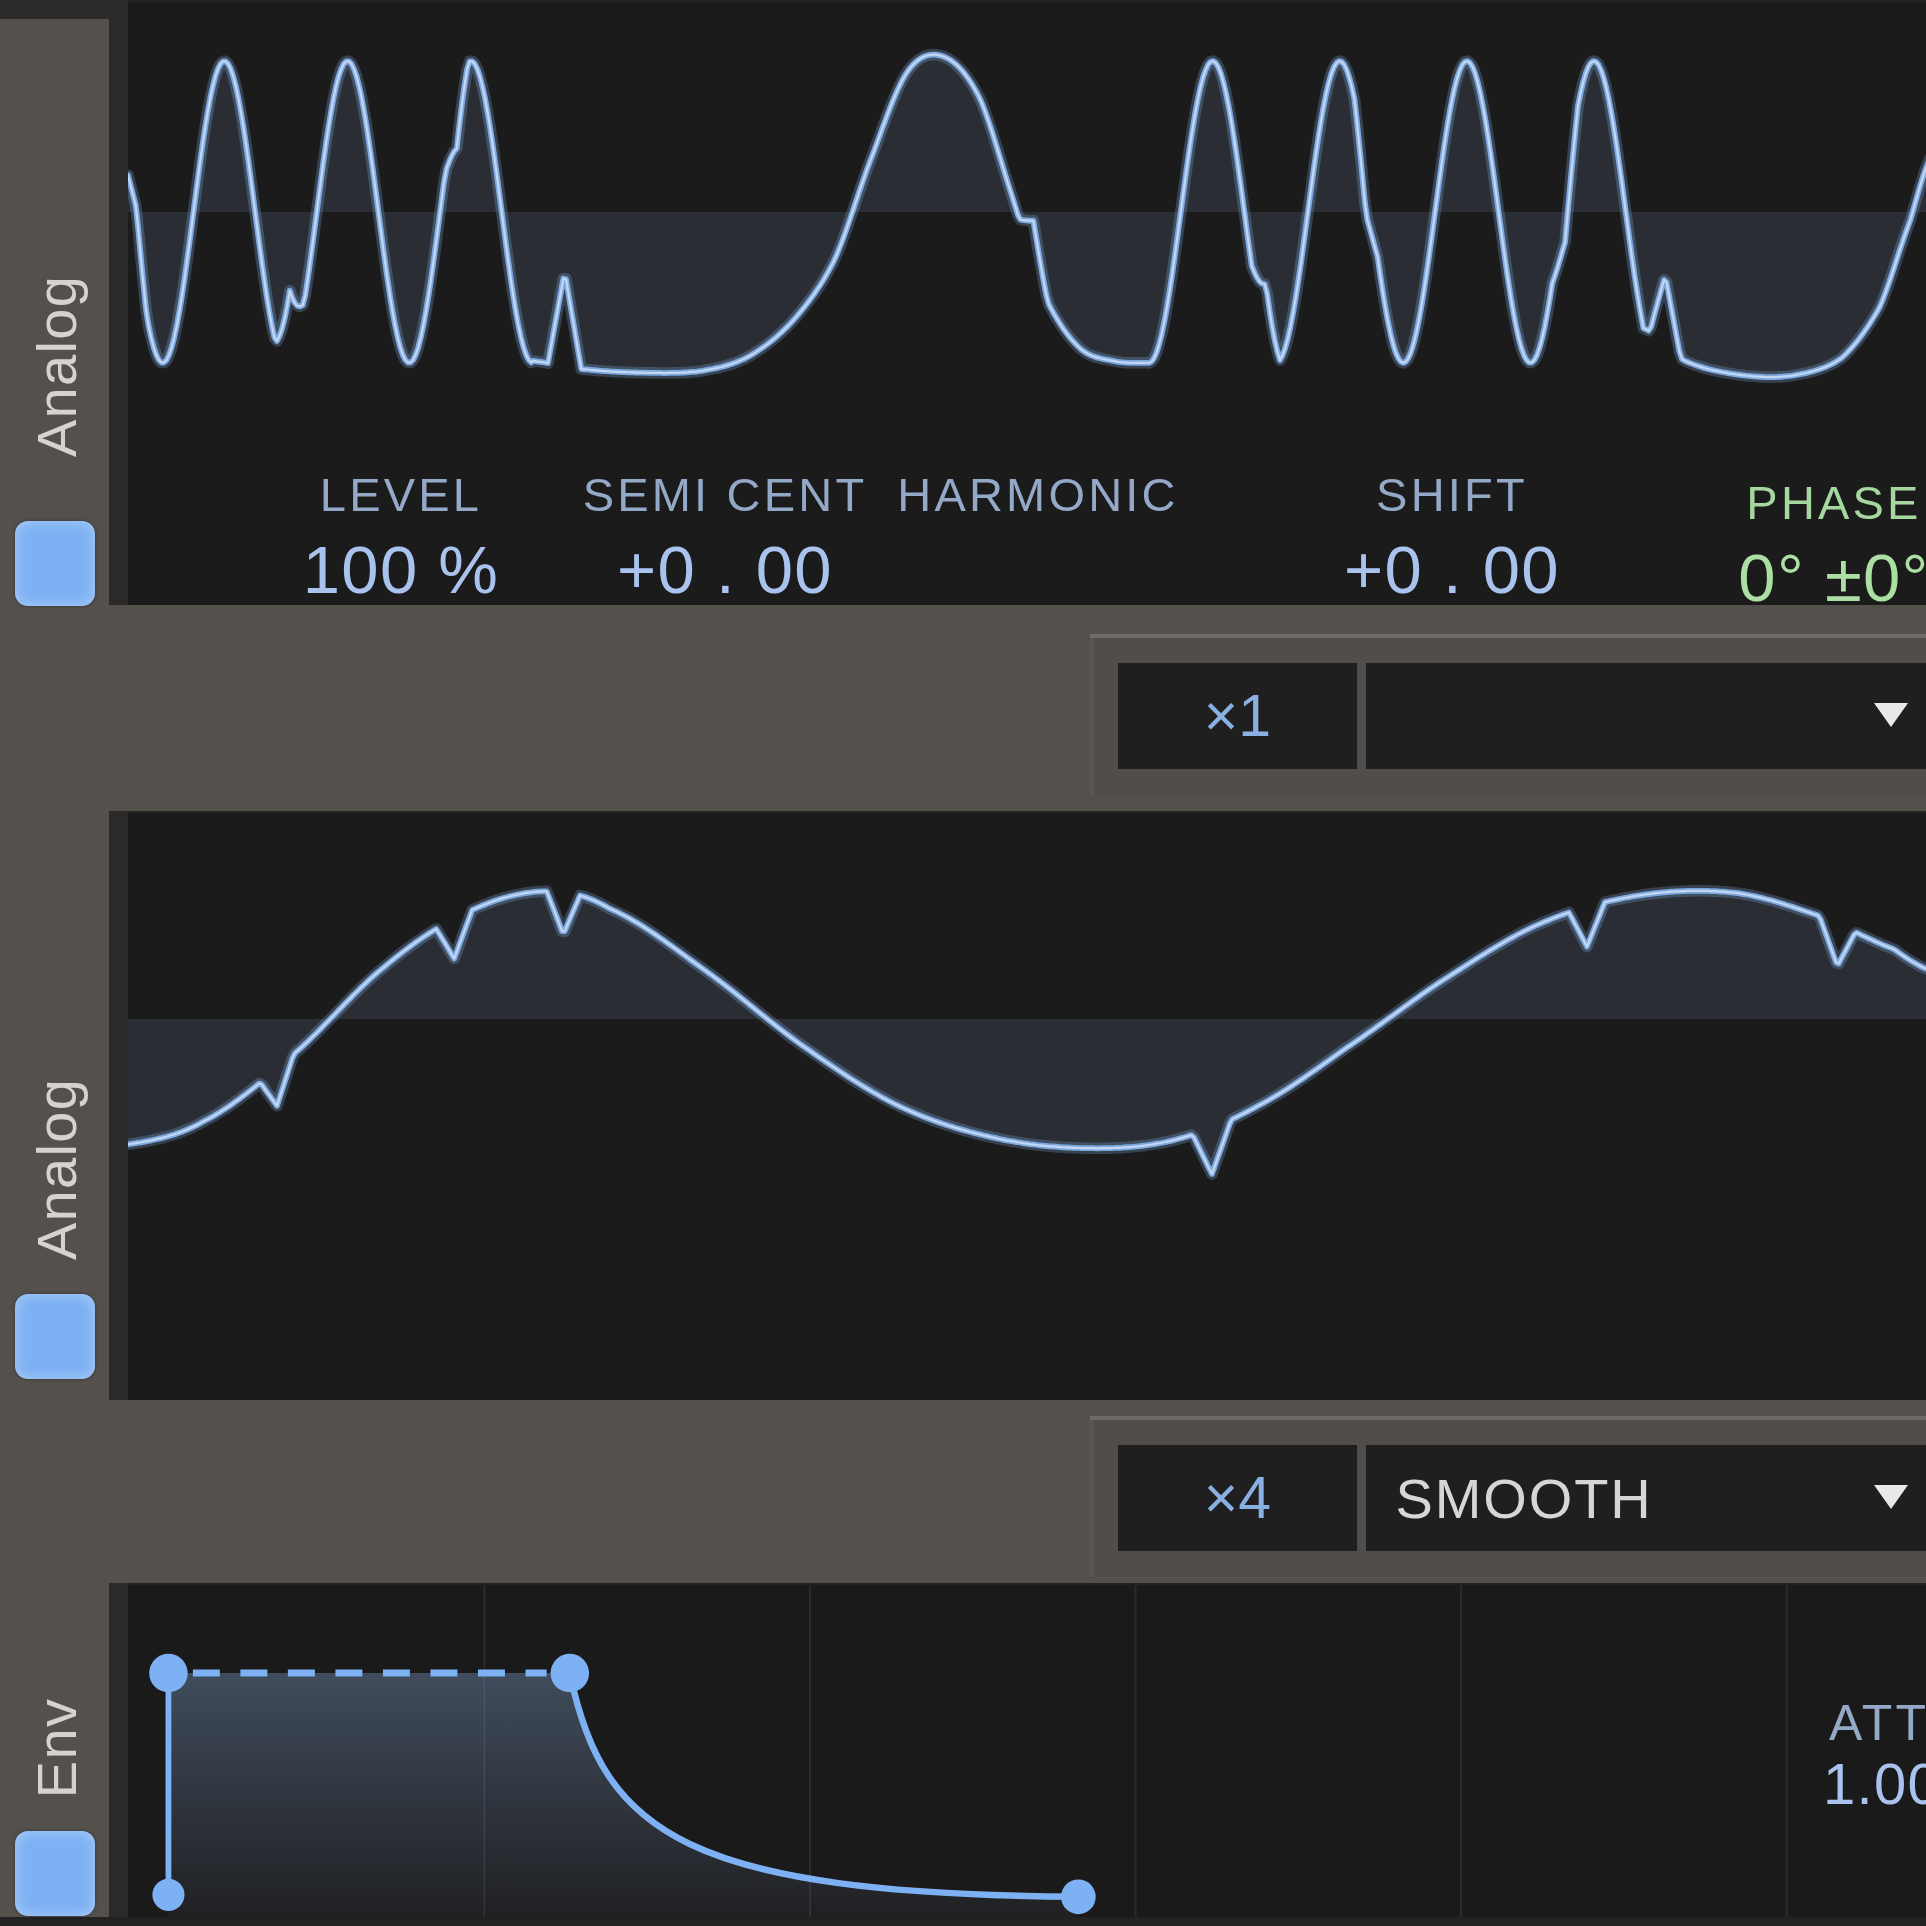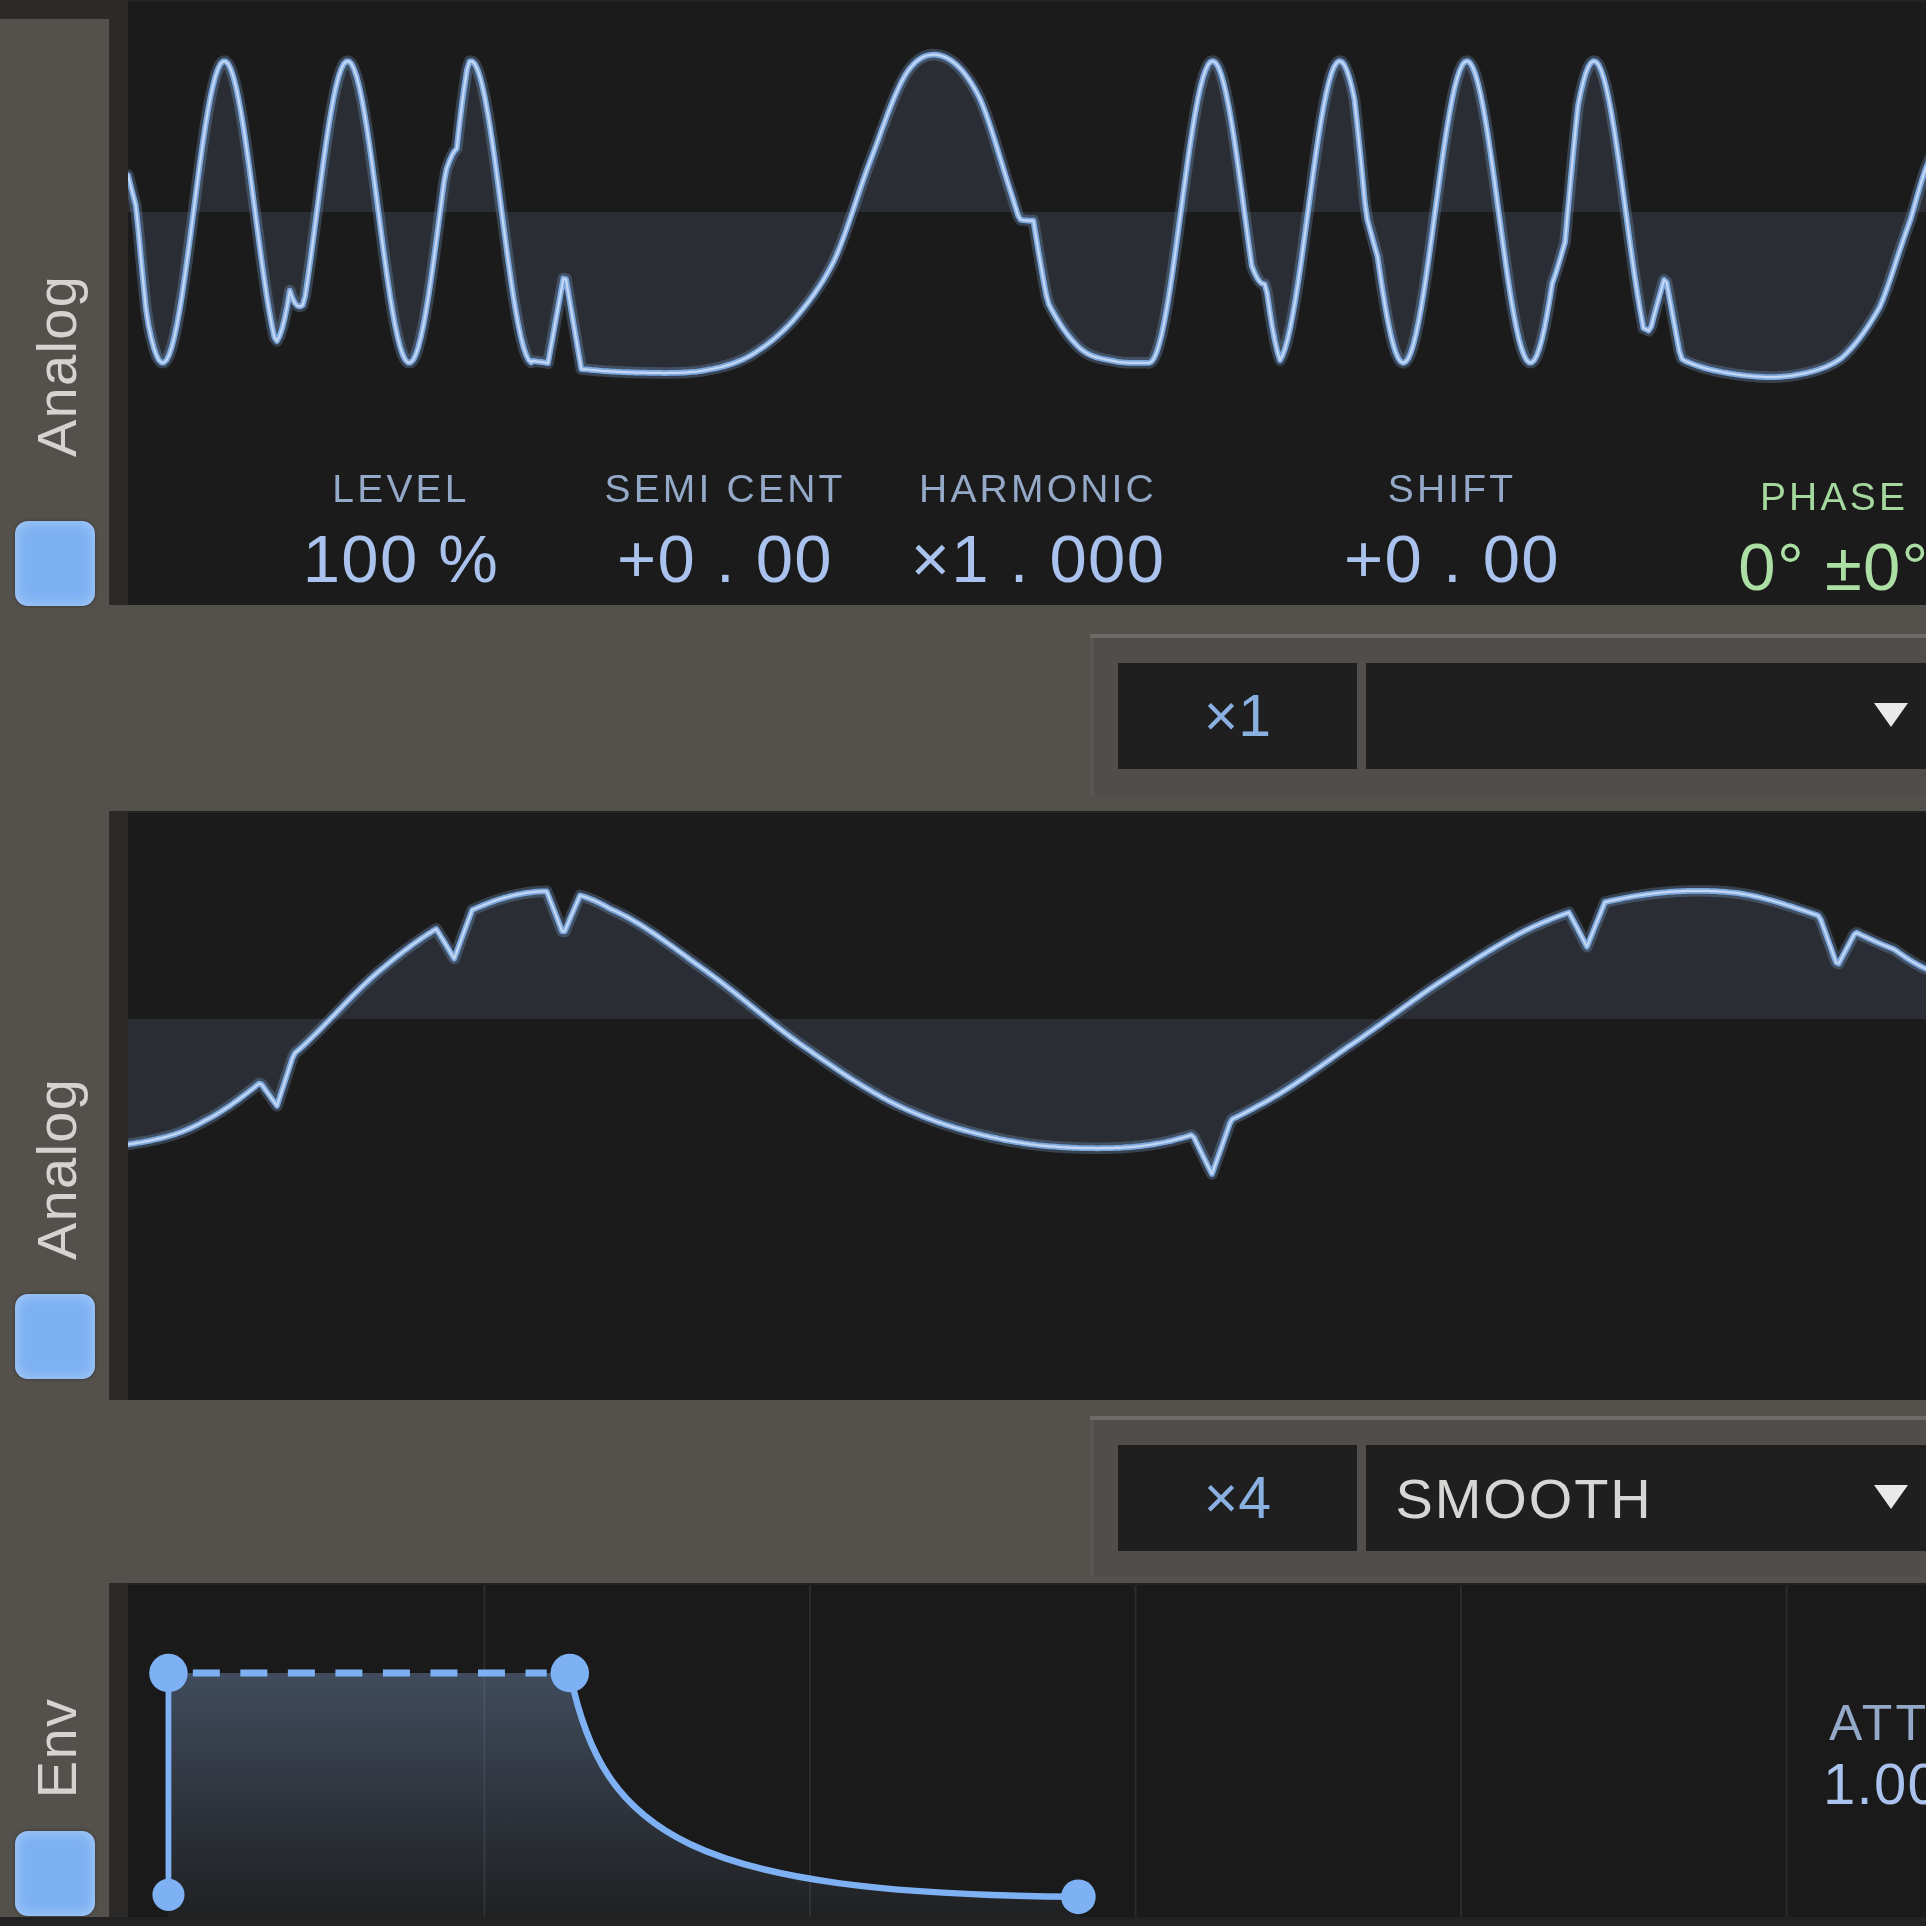--- a/index.html
+++ b/index.html
@@ -28,21 +28,21 @@
     transform:translate(-50%,-50%) rotate(-90deg);white-space:nowrap;
   }
   .checkbox{
     left:15.4px;width:80px;height:85px;border-radius:13px;
     background:var(--accent-blue);
     box-shadow:inset 0 0 14px rgba(255,255,255,0.38), 0 0 3.9px rgba(0,0,0,0.35);
   }
   .cb1{top:521px;} .cb2{top:1294px;} .cb3{top:1831px;}
   
   .param{transform:translateX(-50%);text-align:center;white-space:nowrap;}
-  .plabel{font-size:39px;letter-spacing:3.2px;color:var(--label-blue);}
+  .plabel{font-size:47px;letter-spacing:3.2px;color:var(--label-blue);}
   .pvalue{font-size:67px;letter-spacing:1.3px;color:var(--value-blue);margin-top:9px;}
   .param.green .plabel{color:var(--label-green);}
   .param.green .pvalue{color:var(--value-green);}
   .prow1 .param{top:467px;}
   
   .strip{
     left:1090px;width:836px;height:161px;background:var(--bg-strip);
     box-shadow:inset 0 3.9px 0 var(--strip-highlight), inset 3.9px 0 0 rgba(255,255,255,0.05);
   }
   .strip1{top:634px;} .strip2{top:1416px;}
@@ -86,21 +86,20 @@
     <div class="abs param" style="left: 273px;">
       <div class="plabel">LEVEL</div>
       <div class="pvalue">100 %</div>
     </div>
     <div class="abs param" style="left: 597px;">
       <div class="plabel">SEMI CENT</div>
       <div class="pvalue">+0 . 00</div>
     </div>
     <div class="abs param" style="left: 910px;">
       <div class="plabel">HARMONIC</div>
-      <div class="pvalue">×1 . 000</div>
     </div>
     <div class="abs param" style="left: 1324px;">
       <div class="plabel">SHIFT</div>
       <div class="pvalue">+0 . 00</div>
     </div>
     <div class="abs param green" style="left: 1706px; margin-top: 8px;">
       <div class="plabel">PHASE</div>
       <div class="pvalue">0° ±0°</div>
     </div>
   </div>

